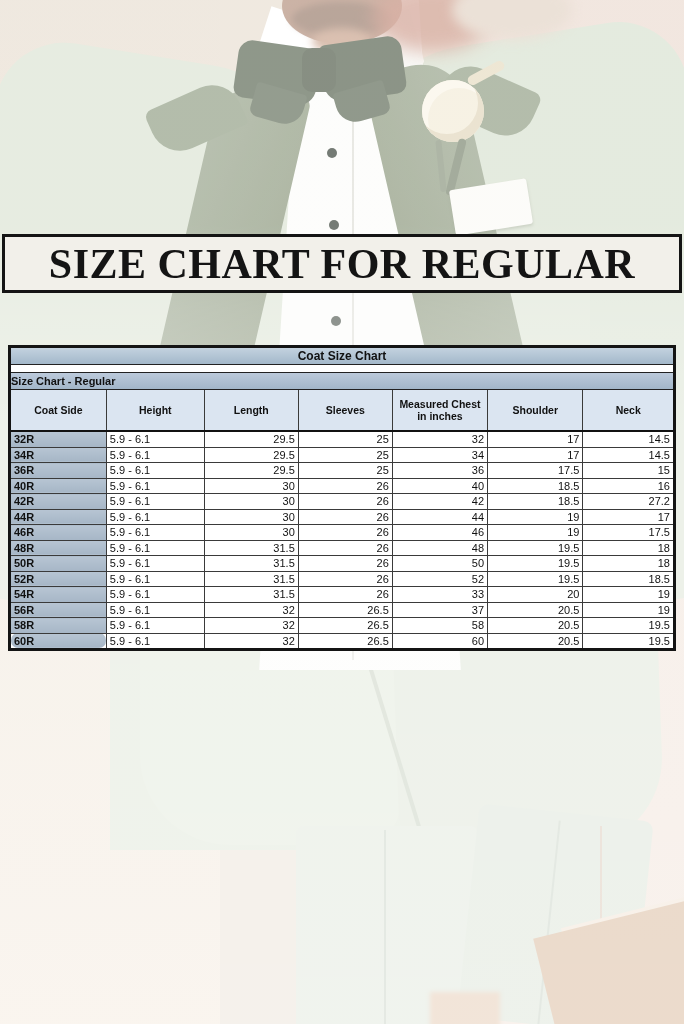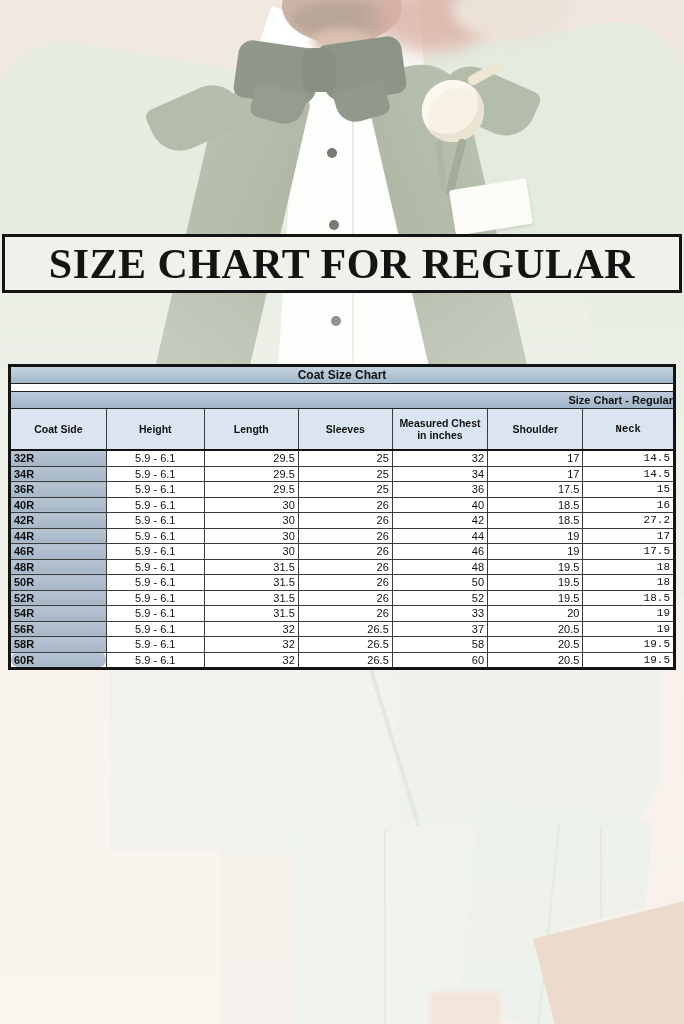--- a/index.html
+++ b/index.html
@@ -62,36 +62,36 @@
         rgba(255,255,255,.42) 30%,rgba(255,255,255,.52) 42%,
         rgba(255,255,255,.56) 100%);}
 
   
   .banner{position:absolute;z-index:3;left:2px;right:2px;top:234px;height:53px;
           background:#f2f0ea;border:3px solid #141414;display:flex;align-items:center;justify-content:center;}
   .banner span{font-family:"Liberation Serif",serif;font-weight:bold;font-size:42px;
                letter-spacing:.5px;color:#141414;white-space:nowrap;}
 
   
-  .sizetable{position:absolute;z-index:3;left:8px;top:364px;width:662px;
+  .sizetable{position:absolute;z-index:3;left:8px;top:345px;width:662px;
              border:3px solid #141414;background:#ffffff;font-size:11px;color:#111;}
   .t-title{height:16px;line-height:16px;text-align:center;font-weight:bold;font-size:12px;
            background:linear-gradient(180deg,#c3d2df,#a3b8ca);border-bottom:1px solid #222;}
   .t-gap{height:7px;background:#ffffff;border-bottom:1px solid #222;}
-  .t-subtitle{height:16px;line-height:16px;text-align:right;font-weight:bold;font-size:11px;
+  .t-subtitle{height:16px;line-height:16px;text-align:left;font-weight:bold;font-size:11px;
               background:linear-gradient(180deg,#bccadb,#a2b6c9);border-bottom:1px solid #222;}
   table{width:100%;border-collapse:collapse;table-layout:fixed;}
   th{background:#dbe5f1;font-weight:bold;font-size:10.5px;line-height:1.15;text-align:center;
      height:40px;padding:0 2px;border-right:1px solid #3a3a3a;border-bottom:2px solid #111;}
   td{height:14.5px;padding:0 3px;border-right:1px solid #3a3a3a;border-bottom:1px solid #3a3a3a;
      background:#ffffff;white-space:nowrap;overflow:hidden;}
-  th:last-child,td:last-child{border-right:none;font-family:Liberation Mono, monospace;}
+  th:last-child,td:last-child{border-right:none;}
   tbody tr:last-child td{border-bottom:none;border-radius:7px;}
   td.c0{background:linear-gradient(180deg,#b7c5d3,#a6b6c6);font-weight:bold;text-align:left;}
-  td.c1{text-align:center;}
+  td.c1{text-align:left;}
   td.c2,td.c3,td.c4,td.c5,td.c6{text-align:right;}
   col.w0{width:14.4%;} col.w1{width:14.8%;} col.w2{width:14.2%;} col.w3{width:14.2%;}
   col.w4{width:14.4%;} col.w5{width:14.4%;} col.w6{width:13.6%;}
 </style>
 </head>
 <body>
 
 <div class="canvas">
 
   <div class="photo">

